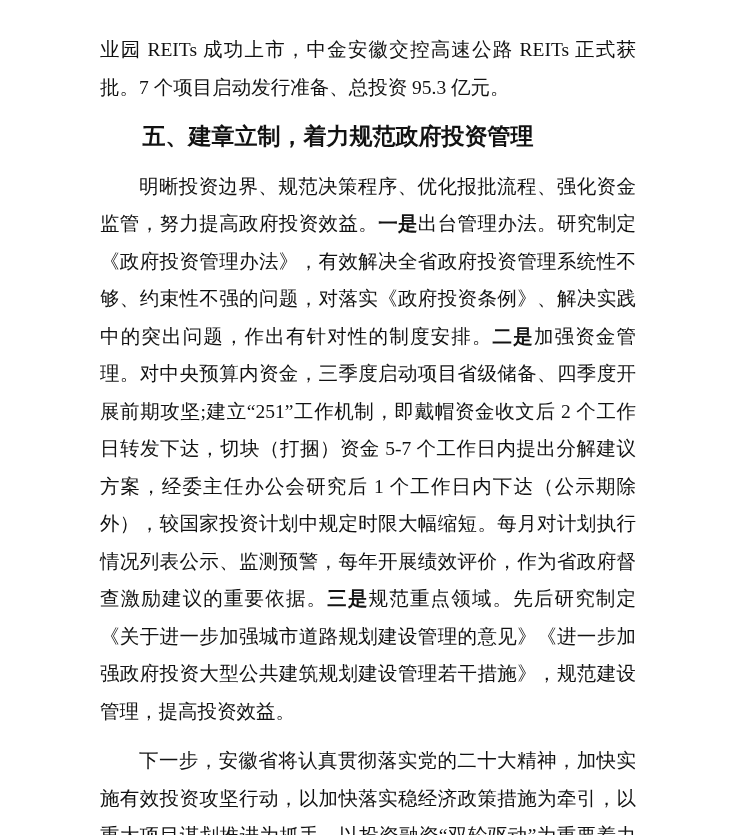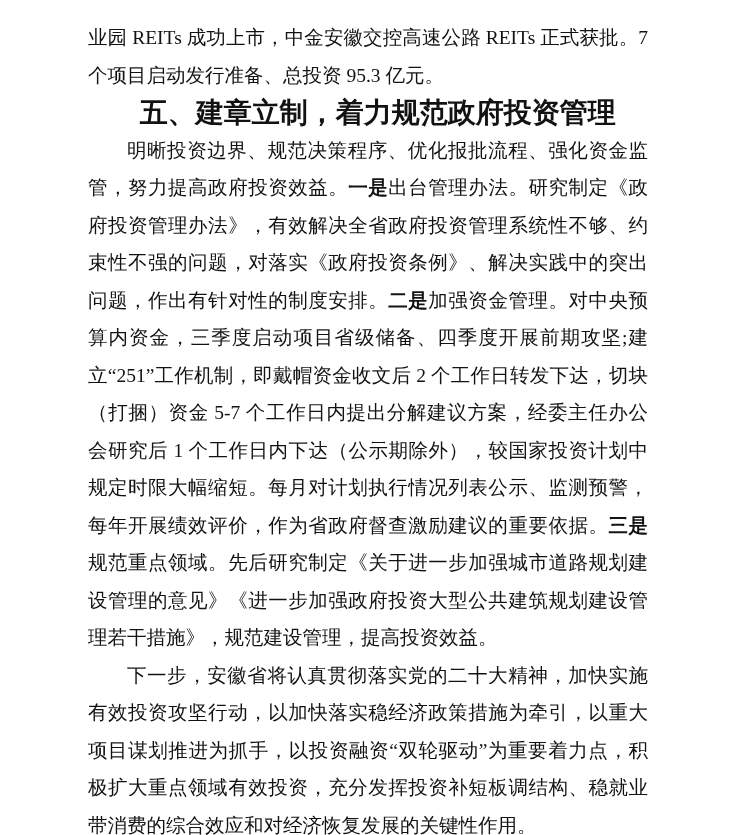--- a/index.html
+++ b/index.html
@@ -21,31 +21,31 @@
     padding: 19px 87px 0 88px;
     font-family: "Liberation Serif", "DejaVu Serif", serif;
     font-size: 19.5px;
     line-height: 37.5px;
     color: #121212;
     text-align: justify;
     text-justify: inter-character;
     text-align-last: left;
   }
   .doc-content p {
-    margin: 0;
+    margin: 12px;
     padding: 0;
     text-indent: 2em;
   }
   .doc-content p.body-continuation {
     text-indent: 0;
   }
   .doc-content p.heading {
     font-family: "Liberation Sans", "DejaVu Sans", sans-serif;
     font-weight: bold;
-    font-size: 28px;
+    font-size: 23px;
     text-indent: 1.85em;
   }
   .doc-content span.bold {
     font-weight: bold;
     font-family: "Liberation Sans", "DejaVu Sans", sans-serif;
   }
 </style>
 </head>
 <body>
 

